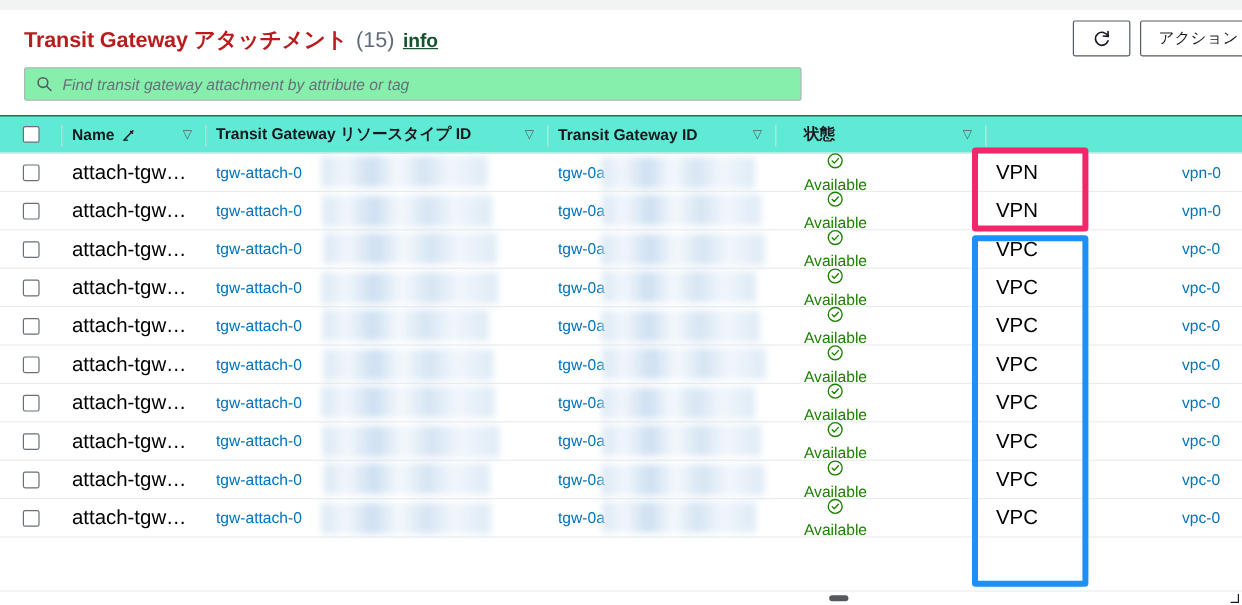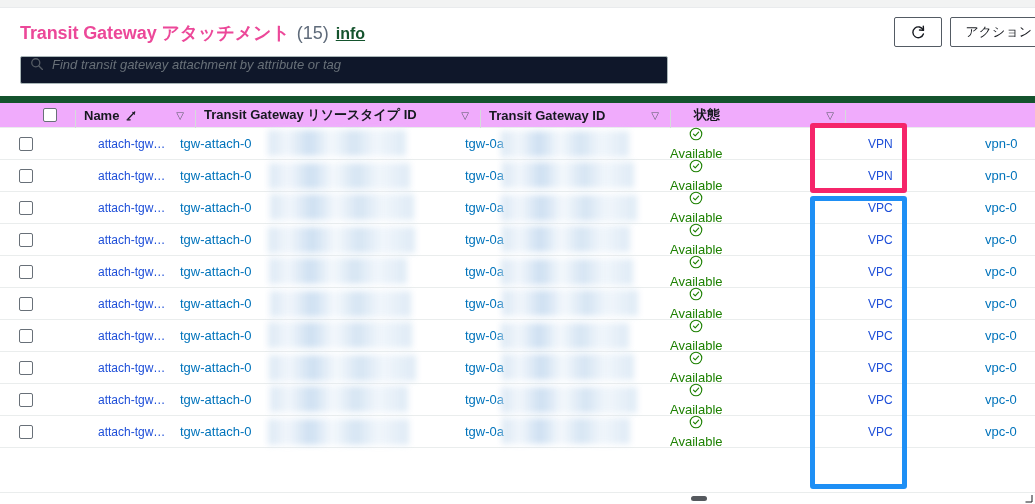--- a/index.html
+++ b/index.html
@@ -21,21 +21,21 @@
     background: #ffffff; border-top: 1px solid #e9ebed;
   }
 
   
   .hdr { position: absolute; left: 0; top: 0; width: 1035px; height: 46px; }
   .title-wrap {
     position: absolute; left: 20px; top: 13px;
     display: flex; align-items: baseline; gap: 7px;
   }
   .title {
-    font-size: 18px; font-weight: bold; color: #ec4899; letter-spacing: -0.1px;
+    font-size: 18px; font-weight: bold; color: #b91c1c; letter-spacing: -0.1px;
   }
   .count { font-size: 18px; font-weight: normal; color: #5f6b7a; }
   .info-link {
     font-size: 16px; font-weight: bold; color: #14532d;
     text-decoration: underline; cursor: pointer;
   }
 
   .hdr-actions {
     position: absolute; right: -12px; top: 9px;
     display: flex; align-items: center; gap: 8px;
@@ -46,37 +46,36 @@
     display: flex; align-items: center; justify-content: center;
     cursor: pointer; font-family: inherit;
   }
   .btn-refresh { width: 48px; }
   .btn-actions { padding: 0 14px; font-weight: normal; white-space: nowrap; }
   .refresh-ico { width: 16px; height: 16px; display: block; }
 
   
   .search-box {
     position: absolute; left: 20px; top: 48px; width: 648px; height: 28px;
-    border: 1px solid #aab7b8; border-radius: 2px; background: #0f172a;
-    display: flex; gap: 8px; padding: 0 9px;
+    border: 1px solid #aab7b8; border-radius: 2px; background: #86efac;
+    display: flex; align-items: center; gap: 8px; padding: 0 9px;
   }
   .search-ico { width: 14px; height: 14px; flex: none; }
   .search-text {
     font-size: 13px; color: #687078; font-style: italic;
     font-family: "Liberation Sans", sans-serif;
   }
 
   
   .table { position: absolute; left: 0; top: 88px; width: 1035px; }
   .trow { display: flex; height: 32px; align-items: center;
           border-bottom: 1px solid #eaeded; }
   .thead {
-    height: 32px; background: #f0abfc; border-bottom: 1px solid #eaeded;
-    border-top: 7px solid #14532d;
-    padding-left: 24px;
+    height: 32px; background: #5eead4; border-bottom: 1px solid #eaeded;
+    border-top: 1px solid #14532d;
   }
   .cell { display: flex; align-items: center; height: 100%; position: relative; }
 
   .c-check { width: 52px; justify-content: center; flex: none; }
   .c-name  { width: 120px; flex: none; }
   .c-attid { width: 285px; flex: none; }
   .c-tgwid { width: 190px; flex: none; }
   .c-state { width: 160px; flex: none; margin-left: 15px; }
   .c-rtype { width: 155px; flex: none; }
   .c-rid   { width: 73px;  flex: none; }
@@ -90,21 +89,21 @@
   .sort { margin-left: auto; margin-right: 12px; font-size: 10px; color: #545b64; }
   .sort.active { color: #16191f; }
   .pencil { width: 13px; height: 13px; margin-left: 6px; flex: none; }
 
   .chk {
     width: 14px; height: 14px; border: 1px solid #687078;
     border-radius: 2px; background: #fff; cursor: pointer;
   }
 
   .cell-pad { padding-left: 8px; }
-  .txt { font-size: 12px; color: #1d4ed8; white-space: nowrap; margin-left: 38px; }
+  .txt { font-size: 17px; color: #000000; white-space: nowrap; }
   .lnk { font-size: 13px; color: #0073bb; white-space: nowrap; cursor: pointer; }
   .state { display: flex; align-items: center; gap: 5px; padding-left: 8px; flex-direction: column; }
   .state-ico { width: 14px; height: 14px; flex: none; }
   .state-txt { font-size: 13px; color: #1d8102; white-space: nowrap; }
 
   
   .blur {
     position: absolute; pointer-events: none;
     background: linear-gradient(90deg,
       rgba(213,228,242,.85) 0%, rgba(232,240,249,.6) 14%,

